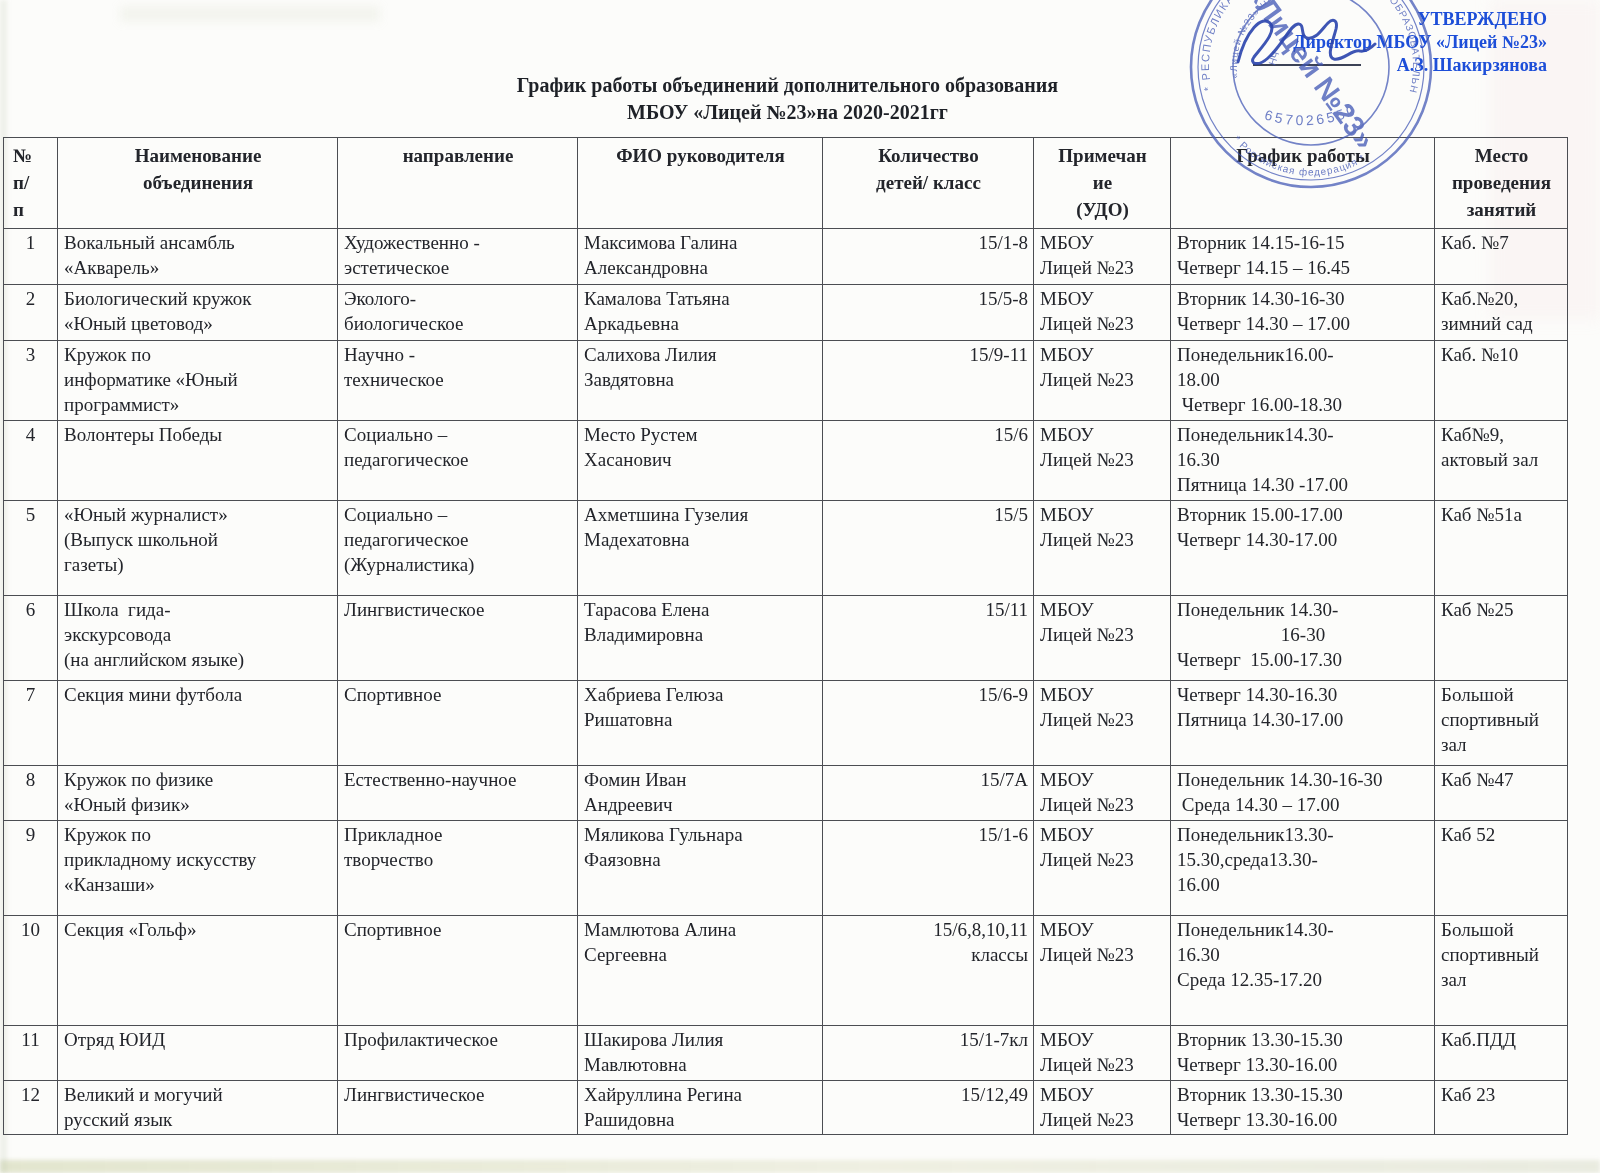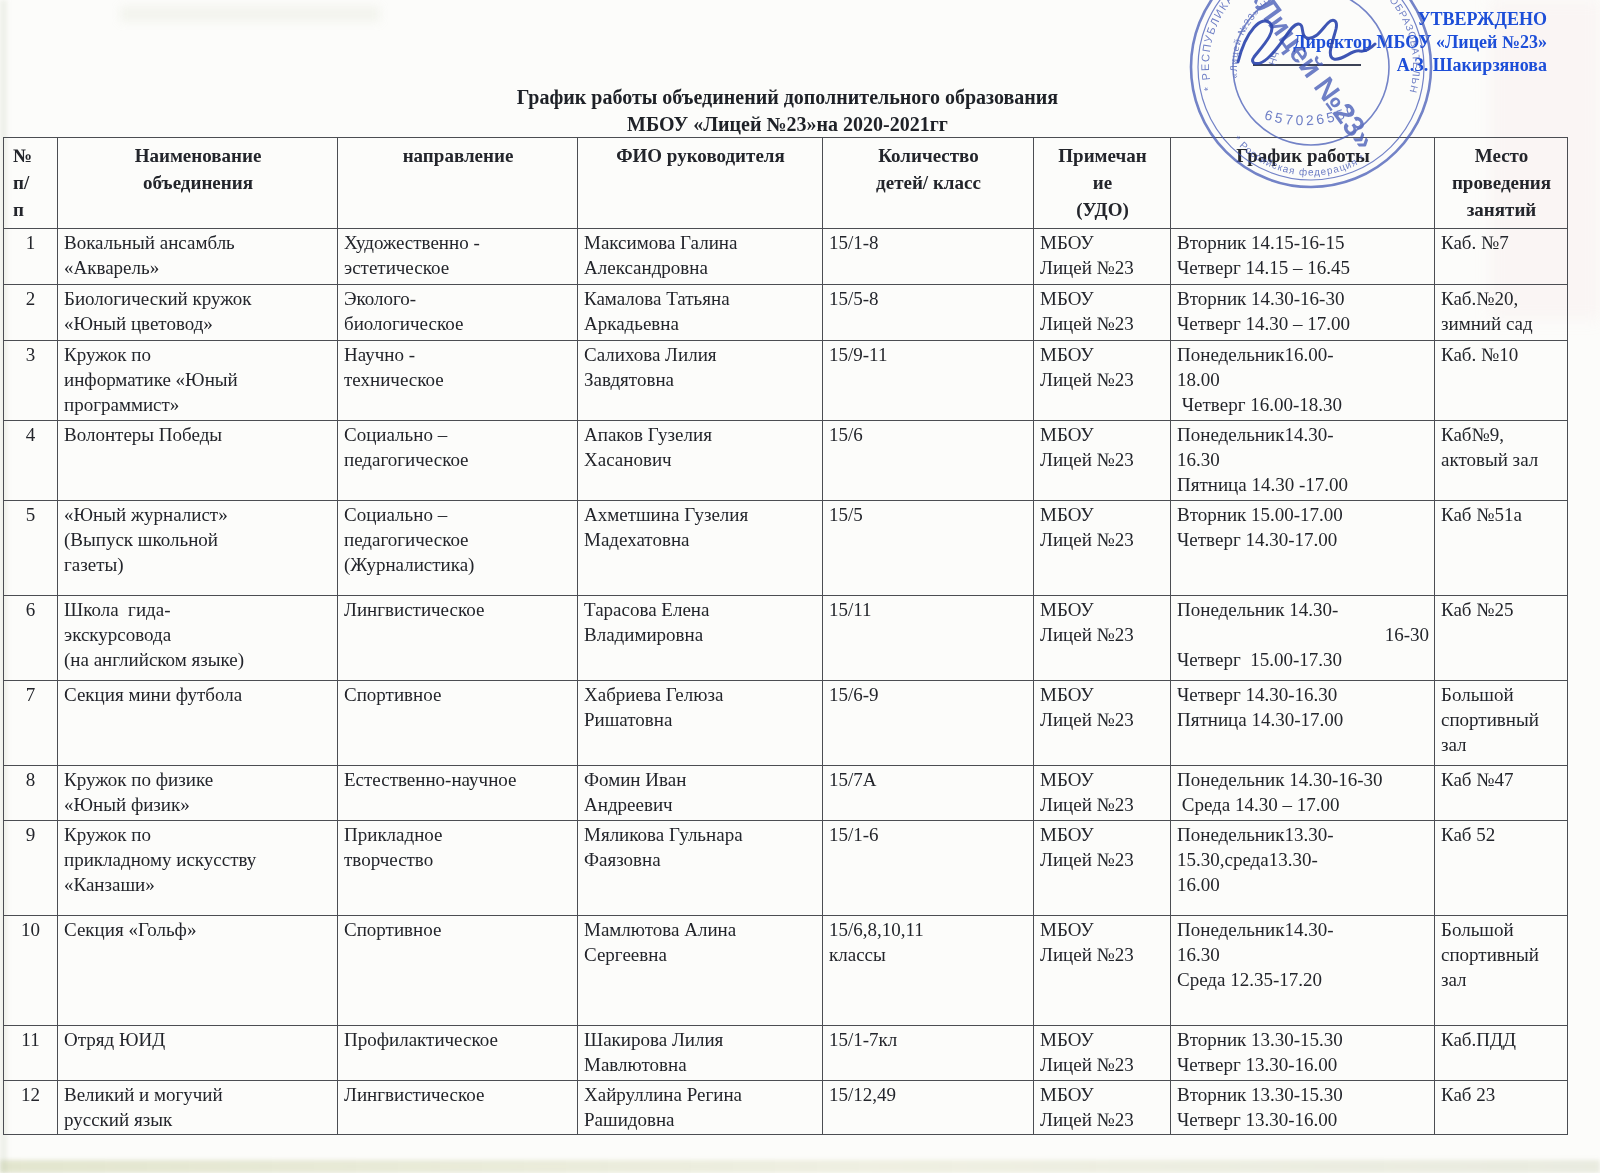--- a/index.html
+++ b/index.html
@@ -17,40 +17,40 @@
   .tint-tr{position:absolute;right:0;top:0;width:110px;height:320px;background:rgba(232,188,198,.10);filter:blur(8px);}
   .tint-tl{position:absolute;left:120px;top:6px;width:260px;height:16px;background:rgba(190,200,170,.14);filter:blur(5px);}
 
   .approve{
     position:absolute; top:8px; right:53px; z-index:2;
     text-align:right; font-weight:bold; font-size:18px; line-height:23px; color:#1d4ed8;
   }
   .sigline{position:absolute; left:1253px; top:64px; width:108px; border-bottom:2px solid #3c4256; z-index:2;}
 
   .title{
-    position:absolute; left:0; top:84px; width:1575px; z-index:1;
+    position:absolute; left:0; top:72px; width:1575px; z-index:1;
     text-align:center; font-weight:bold; font-size:20px; line-height:27px; color:#1e2127;
   }
 
   table.sched{
     position:absolute; left:3px; top:137px; width:1564px; z-index:1;
     border-collapse:collapse; table-layout:fixed;
   }
   .sched td, .sched th{
     border:1.6px solid #4b4d52; vertical-align:top;
     padding:1px 5px 2px 6px; font-size:19px; line-height:25px;
     overflow:hidden; text-align:left; font-weight:normal;
   }
   .sched th{font-weight:bold; text-align:center; line-height:27px; padding-top:4px;}
   .sched th.h-num{text-align:left; padding-left:9px;}
   .sched td div, .sched th div{white-space:pre-wrap;}
   td.num{text-align:center; padding-left:2px; padding-right:2px;}
-  td.count{text-align:left;margin-left:48px;}
+  td.count{text-align:right;margin-left:48px;}
   .jline{display:flex; justify-content:flex-start;}
-  .cline{text-align:right;}
+  .cline{text-align:center;}
   tr.h{height:91px}
   tr.r1{height:56px} tr.r2{height:56px} tr.r3{height:80px} tr.r4{height:80px}
   tr.r5{height:95px} tr.r6{height:85px} tr.r7{height:85px} tr.r8{height:55px}
   tr.r9{height:95px} tr.r10{height:110px} tr.r11{height:55px} tr.r12{height:49px}
 
   .stamp{position:absolute; left:1182px; top:-62px; width:258px; height:258px; z-index:3; opacity:.85;}
   .sig{position:absolute; left:1232px; top:10px; width:150px; height:70px; z-index:4;}
 </style>
 </head>
 <body>
@@ -239,21 +239,21 @@
     <tr class="r4">
       <td class="num">4</td>
       <td>
             <div>Волонтеры Победы</div>
           </td>
       <td>
             <div>Социально –</div>
             <div>педагогическое</div>
           </td>
       <td>
-            <div>Апаков Гузелия</div>
+            <div>Место Рустем</div>
             <div>Хасанович</div>
           </td>
       <td class="count">
             <div>15/6</div>
           </td>
       <td>
             <div>МБОУ</div>
             <div>Лицей №23</div>
           </td>
       <td>

